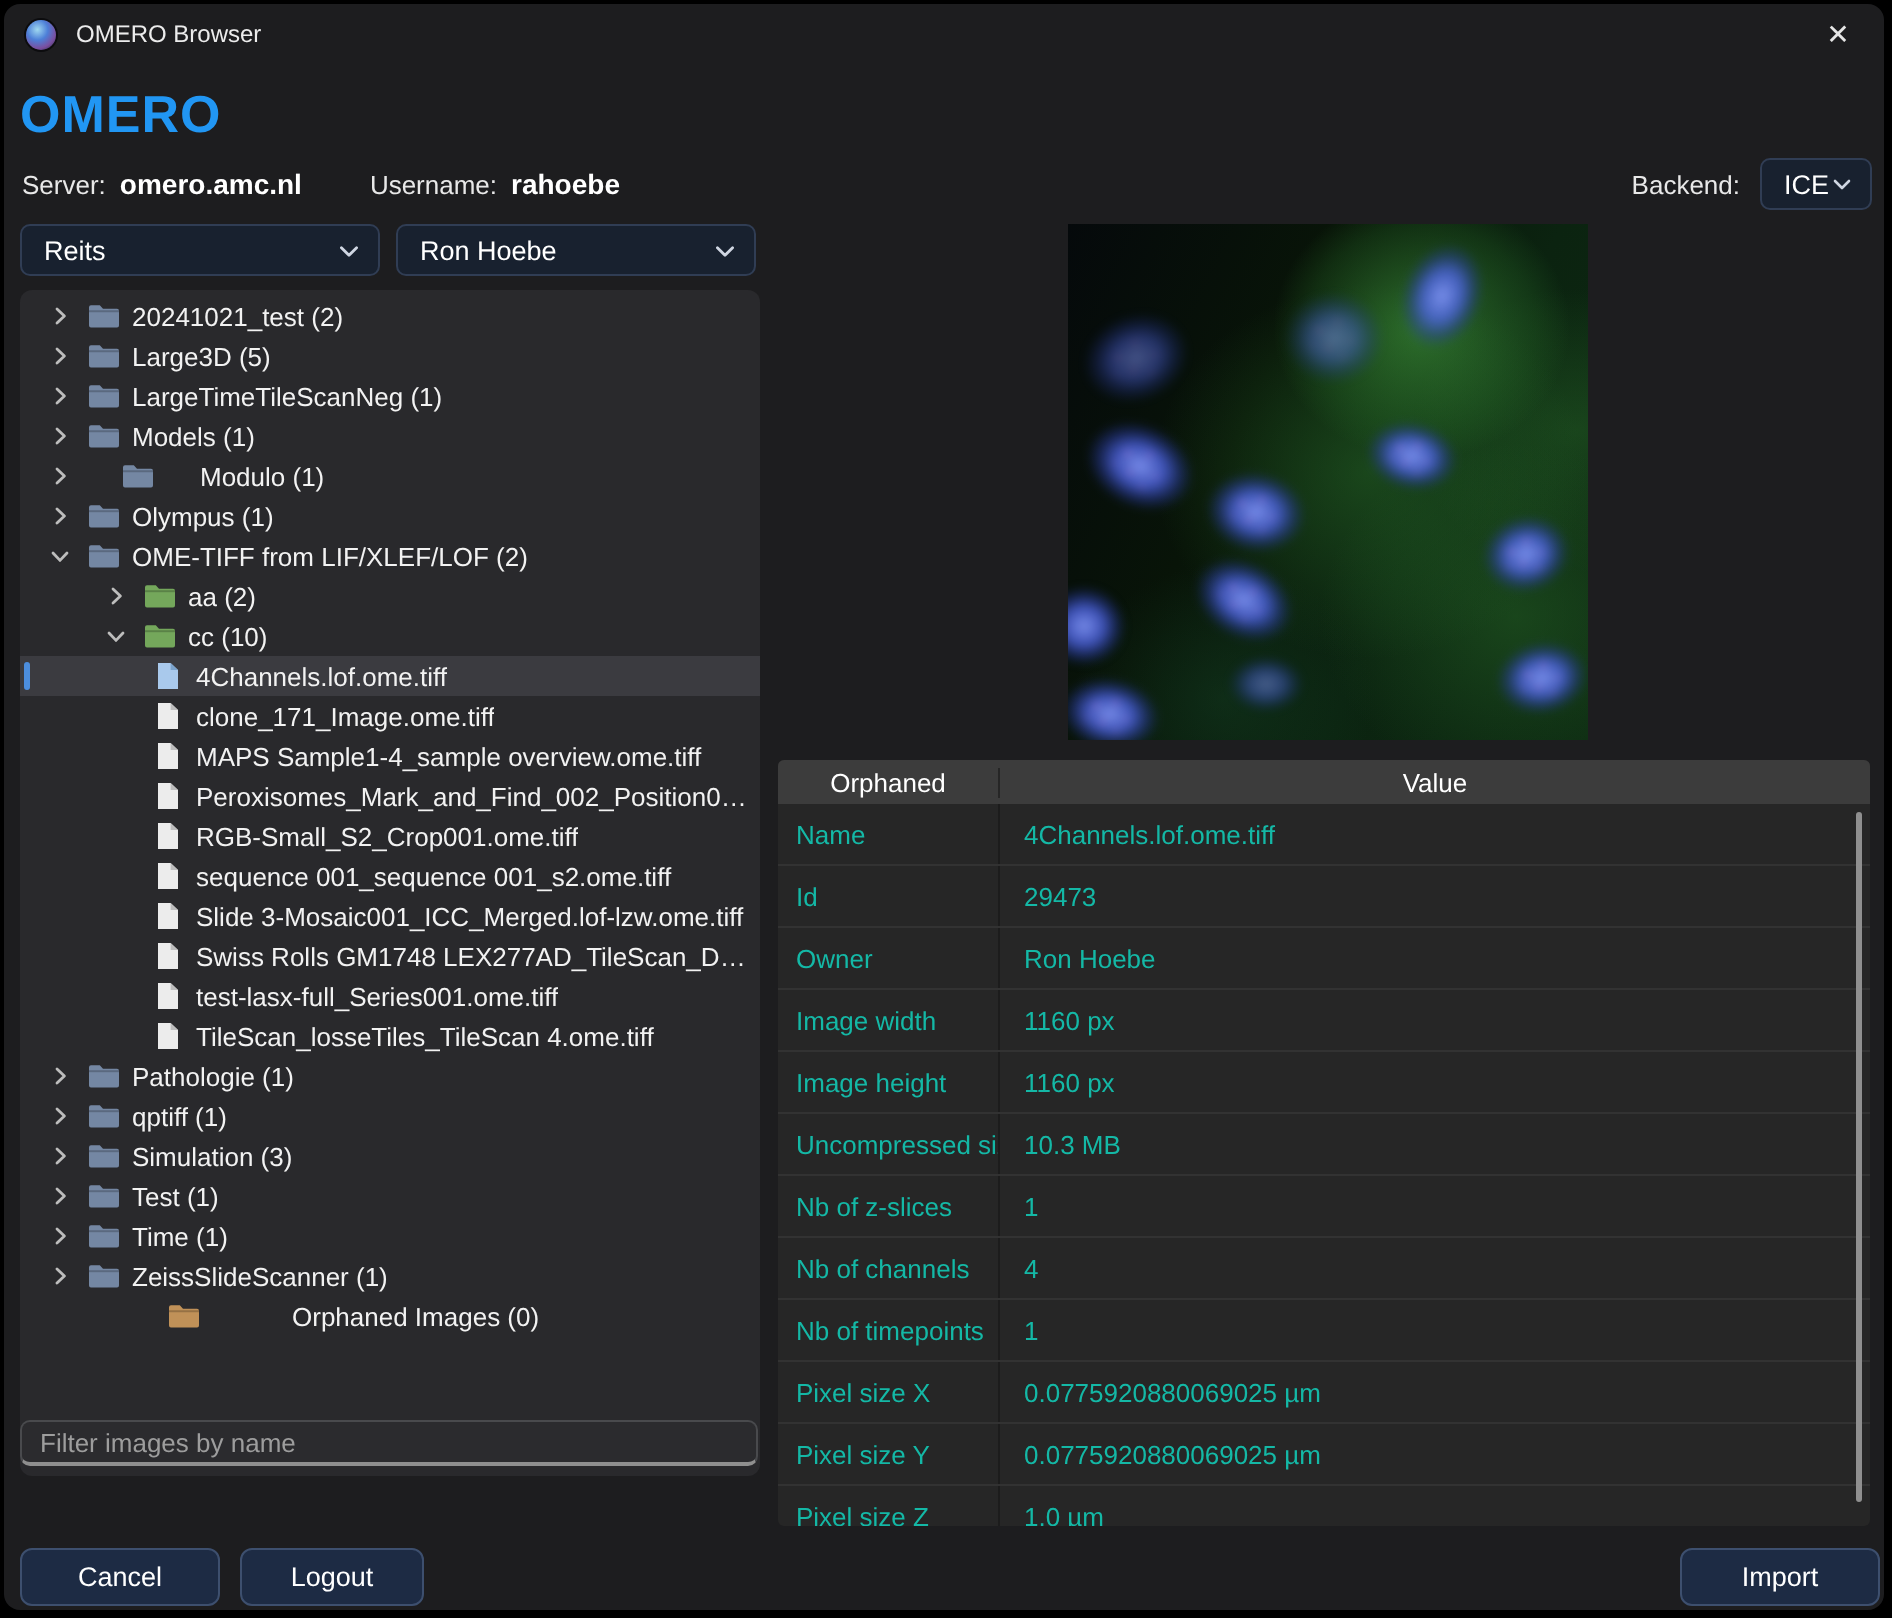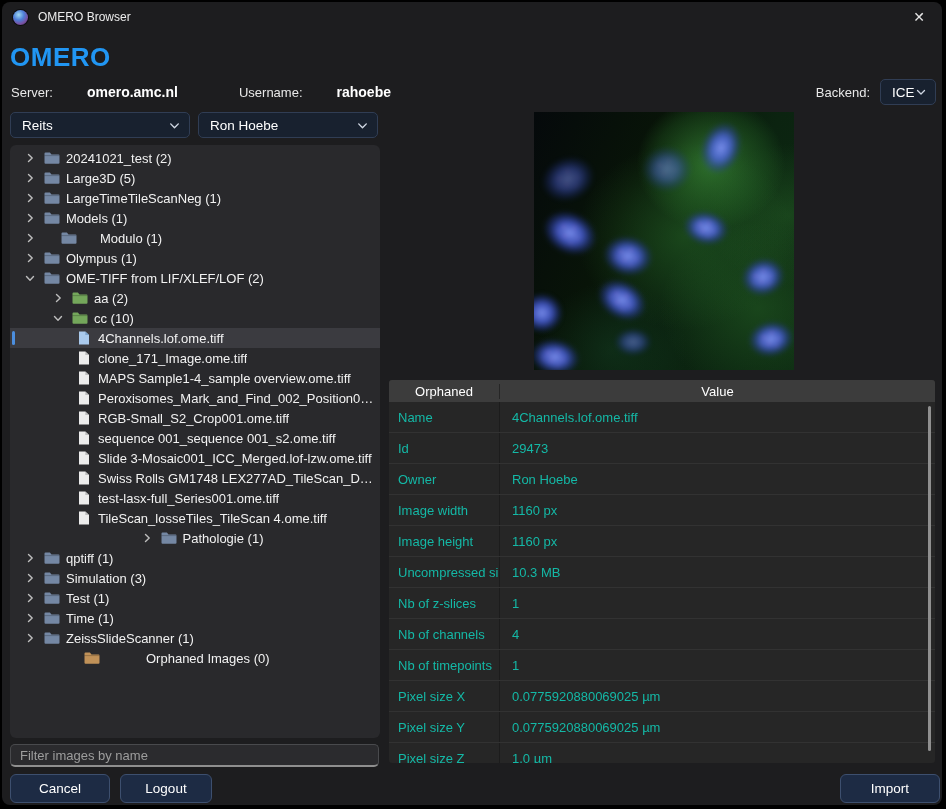--- a/index.html
+++ b/index.html
@@ -10,21 +10,21 @@
   
   .titlebar{position:absolute;left:0;top:0;right:0;height:30px;display:flex;align-items:center;}
   .appicon{width:15px;height:15px;border-radius:50%;margin-left:11px;
     background:radial-gradient(circle at 38% 32%, #9fd8f0 0%, #4d7fd8 38%, #7a4fa0 68%, #142038 100%);
     box-shadow:0 0 0 1px #0c0c0e;}
   .apptitle{margin-left:10px;font-size:12px;color:#ececec;}
   .closebtn{margin-left:auto;width:46px;height:30px;display:flex;align-items:center;justify-content:center;
     color:#e6e6e6;font-size:14px;cursor:default;}
   
   .logo{position:absolute;left:8px;top:40px;font-size:26px;font-weight:bold;letter-spacing:.5px;}
-  .inforow{position:absolute;left:9px;top:82px;font-size:13px;color:#e8e8e8;display:flex;align-items:baseline;gap:27px;}
+  .inforow{position:absolute;left:9px;top:82px;font-size:13px;color:#e8e8e8;display:flex;align-items:baseline;}
   .inforow b{font-size:14px;margin-left:7px;color:#fff;}
   .inforow .lbl2{margin-left:34px;}
   .backend{position:absolute;right:6px;top:77px;display:flex;align-items:center;font-size:13px;}
   .backend .blabel{margin-right:10px;color:#e8e8e8;}
   
   .select{background:#18212f;border:1px solid #303d54;border-radius:5px;height:26px;
     display:flex;align-items:center;font-size:13.5px;color:#fff;padding:0 8px 0 11px;box-sizing:border-box;}
   .select .chev{margin-left:auto;display:flex;}
   .sel-group{position:absolute;left:8px;top:110px;width:180px;}
   .sel-user{position:absolute;left:196px;top:110px;width:180px;}
@@ -37,21 +37,21 @@
   .tree-row.selected{background:#3b3b40;}
   .tree-row.selected::before{content:"";position:absolute;left:2px;top:3px;width:3px;height:14px;
         border-radius:2px;background:#4c8ede;}
   .chevbox{width:16px;height:16px;display:flex;align-items:center;justify-content:center;flex:0 0 16px;margin-right:6px;}
   .chevbox svg{display:block;}
   .chevbox.exp svg{transform:rotate(90deg);}
   .iconbox{width:16px;height:16px;display:flex;align-items:center;justify-content:center;flex:0 0 16px;margin-right:6px;}
   .iconbox.file{width:12px;flex:0 0 12px;margin-right:8px;}
   .tree-label{overflow:hidden;text-overflow:ellipsis;}
   
-  .filter{position:absolute;left:8px;top:742px;width:369px;height:23px;box-sizing:border-box;
+  .filter{position:absolute;left:8px;top:708px;width:369px;height:23px;box-sizing:border-box;
     background:#2b2b2e;border:1px solid #494a4d;border-bottom:2px solid #8f8f8f;border-radius:5px;
     color:#f0f0f0;font-size:13px;padding:0 9px;font-family:"Liberation Sans",sans-serif;}
   .filter::placeholder{color:#9d9d9d;}
   
   .btn{position:absolute;height:29px;background:#1d2b44;border:1px solid #3d4f6e;border-radius:6px;
     color:#fff;font-size:13.5px;font-family:"Liberation Sans",sans-serif;cursor:default;}
   .btn-cancel{left:8px;top:772px;width:100px;}
   .btn-logout{left:118px;top:772px;width:92px;}
   .btn-import{left:838px;top:772px;width:100px;}
   
@@ -345,21 +345,21 @@
         </div>
         <div class="tree-row" style="padding-left: 68px;">
           <span class="iconbox file">
             <svg width="12" height="14" viewBox="0 0 12 14">
     <path d="M1 0.5 h6.3 L11 4 v9.5 h-10 z" fill="#ececec"></path>
     <path d="M7.3 0.5 v3.5 h3.7 z" fill="#bdbdbd"></path>
             </svg>
           </span>
           <span class="tree-label">TileScan_losseTiles_TileScan 4.ome.tiff</span>
         </div>
-        <div class="tree-row" style="padding-left: 12px; justify-content: center;">
+        <div class="tree-row" style="padding-left: 12px;">
           <span class="chevbox">
             <svg width="12" height="12" viewBox="0 0 12 12">
   <path d="M4.5 2.5 L8.2 6 L4.5 9.5" stroke="#bdbdbd" stroke-width="1.4" fill="none" stroke-linecap="round" stroke-linejoin="round"></path>
             </svg>
           </span>
           <span class="iconbox">
             <svg width="16" height="14" viewBox="0 0 16 14">
   <path d="M0.5 2.6 a1 1 0 0 1 1 -1 h4.4 l1.6 1.8 h7 a1 1 0 0 1 1 1 v7.4 a1 1 0 0 1 -1 1 h-13 a1 1 0 0 1 -1 -1 z" fill="#7487a3"></path>
   <path d="M0.5 4.6 h15" stroke="rgba(0,0,0,0.22)" stroke-width="1"></path>
             </svg>

